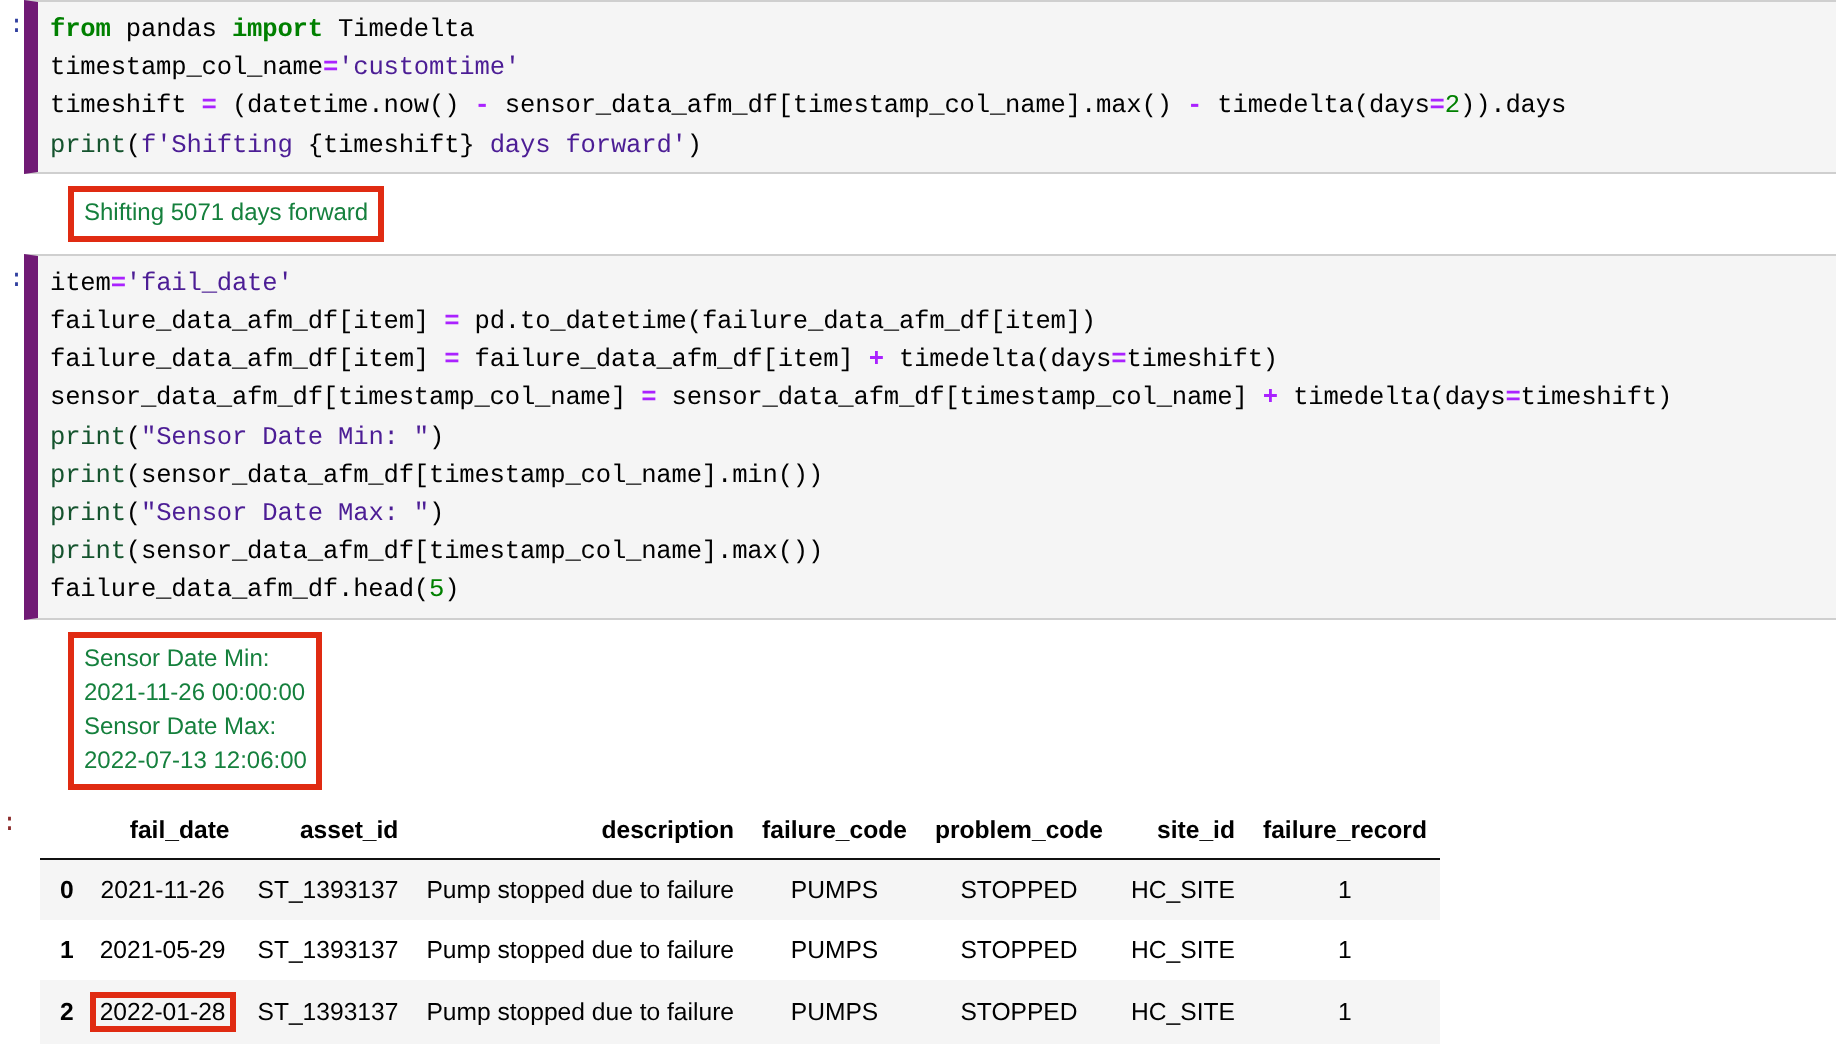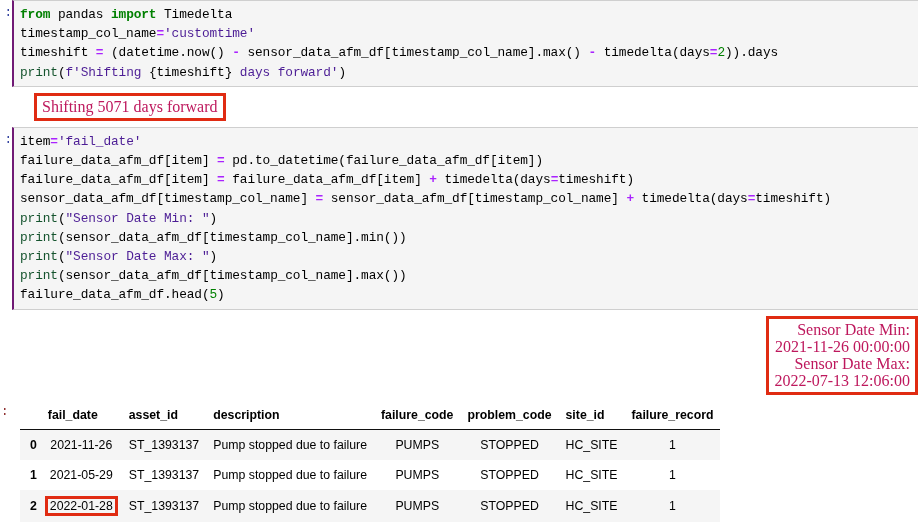--- a/index.html
+++ b/index.html
@@ -39,21 +39,21 @@
     overflow: hidden;
   }
   .prompt.out {
     color: #8b2b2b;
   }
   .code-area {
     flex: 1 1 auto;
     background: #f5f5f5;
     border-top: 1px solid #cfcfcf;
     border-bottom: 1px solid #cfcfcf;
-    border-left: 2px solid #701a75;
+    border-left: 7px solid #701a75;
     padding: 4px 0 4px 6px;
     overflow: hidden;
   }
   pre.code {
     margin: 0;
     font-family: "Liberation Mono", monospace;
     font-size: 12.8px;
     line-height: 19.2px;
     color: #000000;
     white-space: pre;
@@ -74,24 +74,24 @@
     display: flex;
     align-items: flex-start;
     background: #ffffff;
   }
   .output-body {
     flex: 1 1 auto;
     padding: 0;
   }
   pre.stdout {
     margin: 0;
-    font-family: Liberation Serif, serif;
-    font-size: 16px;
+    font-family: Liberation Sans, sans-serif;
+    font-size: 12px;
     line-height: 17px;
-    color: #be185d;
+    color: #15803d;
     white-space: pre;
   }
   .boxed {
     display: inline-block;
     border: 3px solid #e02b12;
     padding: 2px 5px 3px 5px;
     background: transparent;
   }
 
   
@@ -100,21 +100,21 @@
   }
   table.df {
     border-collapse: collapse;
     font-family: "Liberation Sans", sans-serif;
     font-size: 12.3px;
     color: #000000;
     margin-left: 8px;
   }
   table.df thead th {
     font-weight: bold;
-    text-align: left;
+    text-align: right;
     padding: 4px 7px 7px 7px;
     border-bottom: 1.6px solid #111111;
     white-space: nowrap;
     vertical-align: bottom;
   }
   table.df thead th.idxh {
     border-bottom: 1.6px solid #111111;
   }
   table.df tbody td {
     padding: 8px 7px 8px 7px;
@@ -183,21 +183,21 @@
 <span class="nb">print</span>(<span class="s">"Sensor Date Max: "</span>)
 <span class="nb">print</span>(sensor_data_afm_df[timestamp_col_name].max())
 failure_data_afm_df.head(<span class="mi">5</span>)</pre>
     </div>
   </div>
 
   <div class="output-wrap">
     <div class="prompt out"></div>
     <div class="output-body">
       <div class="spacer-sm"></div>
-      <div style="padding-left:22px;text-align:right;">
+      <div style="padding-left:22px;">
         <pre class="stdout boxed"><span>Sensor Date Min:</span>
 <span>2021-11-26 00:00:00</span>
 <span>Sensor Date Max:</span>
 <span>2022-07-13 12:06:00</span></pre>
       </div>
       <div class="spacer-sm"></div>
     </div>
   </div>
 
   <div class="output-wrap">

